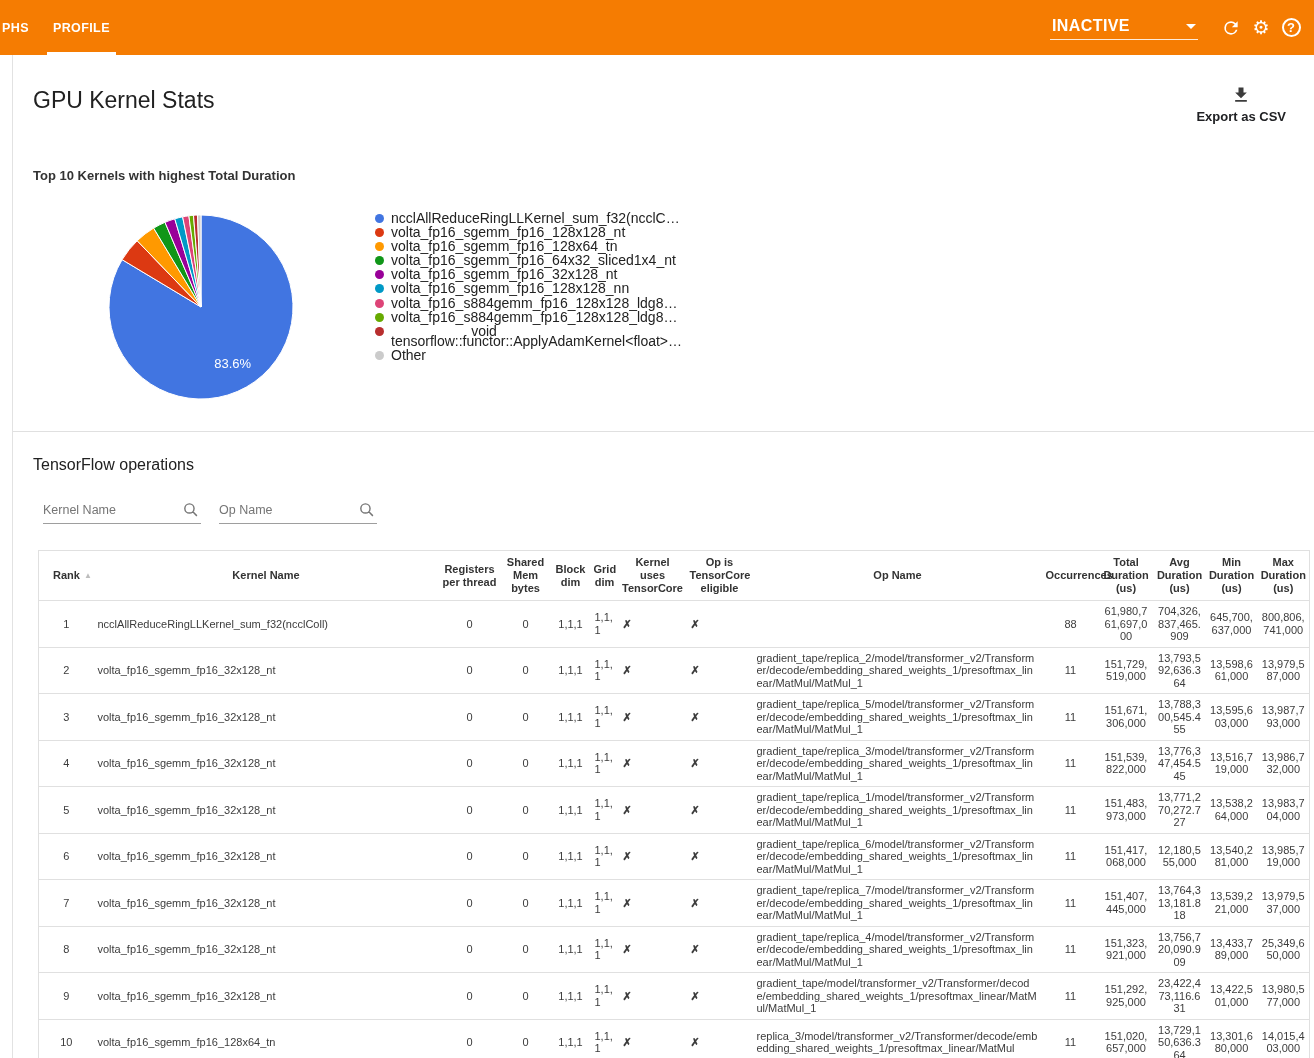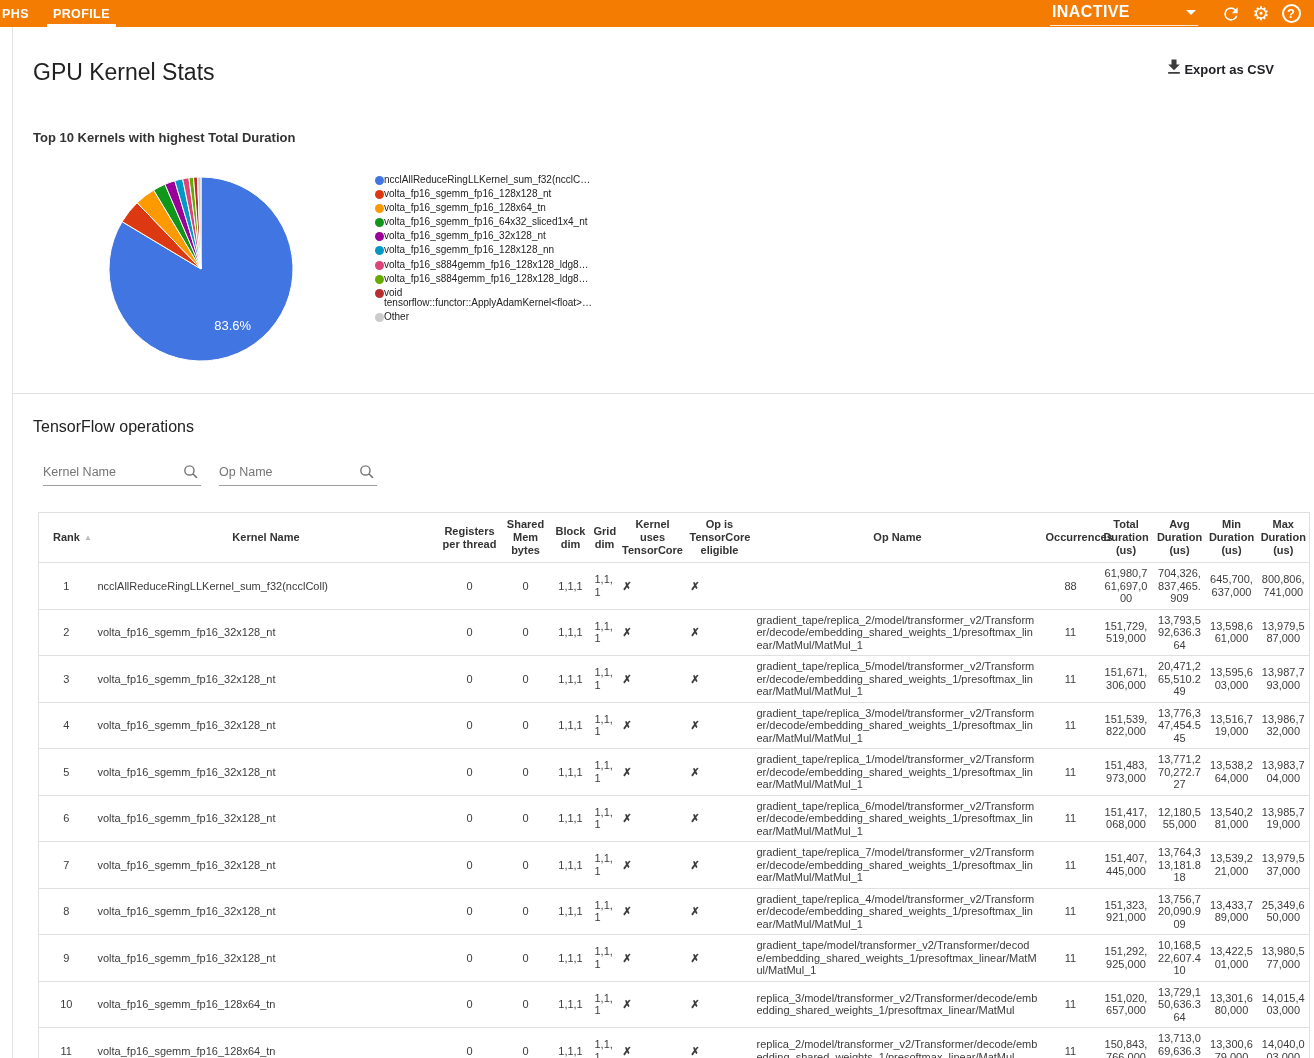--- a/index.html
+++ b/index.html
@@ -1,20 +1,20 @@
 <!DOCTYPE html>
 <html><head>
 <meta charset="utf-8">
 <style>
   * { margin:0; padding:0; box-sizing:border-box; }
   html,body { width:1314px; height:1058px; overflow:hidden; background:#fff;
     font-family:"Liberation Sans", sans-serif; }
 
   
-  .appbar { position:relative; height:27px; background:#f57c02; display:flex; align-items:stretch; }
+  .appbar { position:relative; height:55px; background:#f57c02; display:flex; align-items:stretch; }
   .tabs { display:flex; align-items:stretch; }
   .tab { position:relative; color:#fff; font-size:12.5px; font-weight:700; letter-spacing:.4px;
     display:flex; align-items:center; padding:0 14px; cursor:pointer; }
   .tab.partial { padding-left:2px; padding-right:10px; }
   .tab.active::after { content:""; position:absolute; left:8px; right:8px; bottom:0; height:3px; background:#fff; }
   .appbar-right { margin-left:auto; display:flex; align-items:center; padding-right:8px; }
   .run-select { display:flex; align-items:center; justify-content:space-between; width:148px;
     border-bottom:1px solid rgba(255,255,255,.85); padding:2px 2px 4px 2px; margin-right:18px; cursor:pointer; }
   .run-select .val { color:#fff; font-size:16px; font-weight:700; letter-spacing:.4px; }
   .run-select .caret { width:0; height:0; border-left:5px solid transparent; border-right:5px solid transparent;
@@ -24,31 +24,31 @@
   .gear-glyph { font-size:19px; line-height:1; }
   .help-circle { width:19px; height:19px; border:2px solid #fff; border-radius:50%; display:flex;
     align-items:center; justify-content:center; font-size:13px; font-weight:700; }
 
   
   .content { margin-left:12px; border-left:1px solid #e2e2e2; min-height:1018px; }
 
   .section1 { padding:18px 18px 0 20px; }
   .sec-head { display:flex; justify-content:space-between; align-items:flex-start; }
   .h-main { font-size:23px; font-weight:400; color:#212121; padding-top:14px; }
-  .export { display:flex; flex-direction:row; align-items:center; margin-right:22px; padding-top:12px; cursor:pointer; }
+  .export { display:flex; flex-direction:column; align-items:center; margin-right:10px; padding-top:12px; cursor:pointer; }
   .export .lbl { font-size:13px; color:#202124; font-weight:600; margin-top:4px; }
 
   .chart-title { font-size:13px; font-weight:700; color:#333; margin-top:44px; }
 
   .chart-wrap { display:flex; margin-top:28px; height:200px; }
   .pie-box { margin-left:72px; width:192px; }
   .legend { margin-left:78px; padding-top:2px; }
   .legend-item { display:flex; align-items:flex-start; margin-bottom:3.6px; }
   .legend-dot { width:9px; height:9px; border-radius:50%; flex:0 0 9px; margin-top:1px; }
-  .legend-txt { font-size:10px; color:#222; max-width:186px; line-height:10.5px; }
+  .legend-txt { font-size:14px; color:#222; margin-left:7px; max-width:186px; line-height:10.5px;text-align:center; }
 
   .section2 { border-top:1px solid #e0e0e0; margin-top:20px; padding:16px 16px 0 20px; }
   .h-sub { font-size:16px; font-weight:400; color:#212121; padding-top:8px; }
 
   .filters { display:flex; margin-top:26px; margin-left:10px; }
   .filter { position:relative; width:158px; margin-right:18px; }
   .filter input { width:100%; border:none; outline:none; border-bottom:1px solid #9e9e9e;
     font-size:12.5px; padding:3px 20px 6px 0; color:#212121; background:transparent;
     font-family:"Liberation Sans", sans-serif; }
   .filter input::placeholder { color:#757575; }
@@ -272,21 +272,21 @@
               <td class="c-kernel">volta_fp16_sgemm_fp16_32x128_nt</td>
               <td class="c-registers">0</td>
               <td class="c-shared_mem">0</td>
               <td class="c-block_dim">1,1,1</td>
               <td class="c-grid_dim">1,1,1</td>
               <td class="c-kernel_tc">✗</td>
               <td class="c-op_tc">✗</td>
               <td class="c-op_name">gradient_tape/replica_5/model/transformer_v2/Transformer/decode/embedding_shared_weights_1/presoftmax_linear/MatMul/MatMul_1</td>
               <td class="c-occurrences">11</td>
               <td class="c-total">151,671,306,000</td>
-              <td class="c-avg">20,471,265,510.249</td>
+              <td class="c-avg">13,788,300,545.455</td>
               <td class="c-min">13,595,603,000</td>
               <td class="c-max">13,987,793,000</td>
             </tr>
             <tr>
               <td class="c-rank">4</td>
               <td class="c-kernel">volta_fp16_sgemm_fp16_32x128_nt</td>
               <td class="c-registers">0</td>
               <td class="c-shared_mem">0</td>
               <td class="c-block_dim">1,1,1</td>
               <td class="c-grid_dim">1,1,1</td>
@@ -368,21 +368,21 @@
               <td class="c-kernel">volta_fp16_sgemm_fp16_32x128_nt</td>
               <td class="c-registers">0</td>
               <td class="c-shared_mem">0</td>
               <td class="c-block_dim">1,1,1</td>
               <td class="c-grid_dim">1,1,1</td>
               <td class="c-kernel_tc">✗</td>
               <td class="c-op_tc">✗</td>
               <td class="c-op_name">gradient_tape/model/transformer_v2/Transformer/decode/embedding_shared_weights_1/presoftmax_linear/MatMul/MatMul_1</td>
               <td class="c-occurrences">11</td>
               <td class="c-total">151,292,925,000</td>
-              <td class="c-avg">10,168,522,607.410</td>
+              <td class="c-avg">23,422,473,116.631</td>
               <td class="c-min">13,422,501,000</td>
               <td class="c-max">13,980,577,000</td>
             </tr>
             <tr>
               <td class="c-rank">10</td>
               <td class="c-kernel">volta_fp16_sgemm_fp16_128x64_tn</td>
               <td class="c-registers">0</td>
               <td class="c-shared_mem">0</td>
               <td class="c-block_dim">1,1,1</td>
               <td class="c-grid_dim">1,1,1</td>

